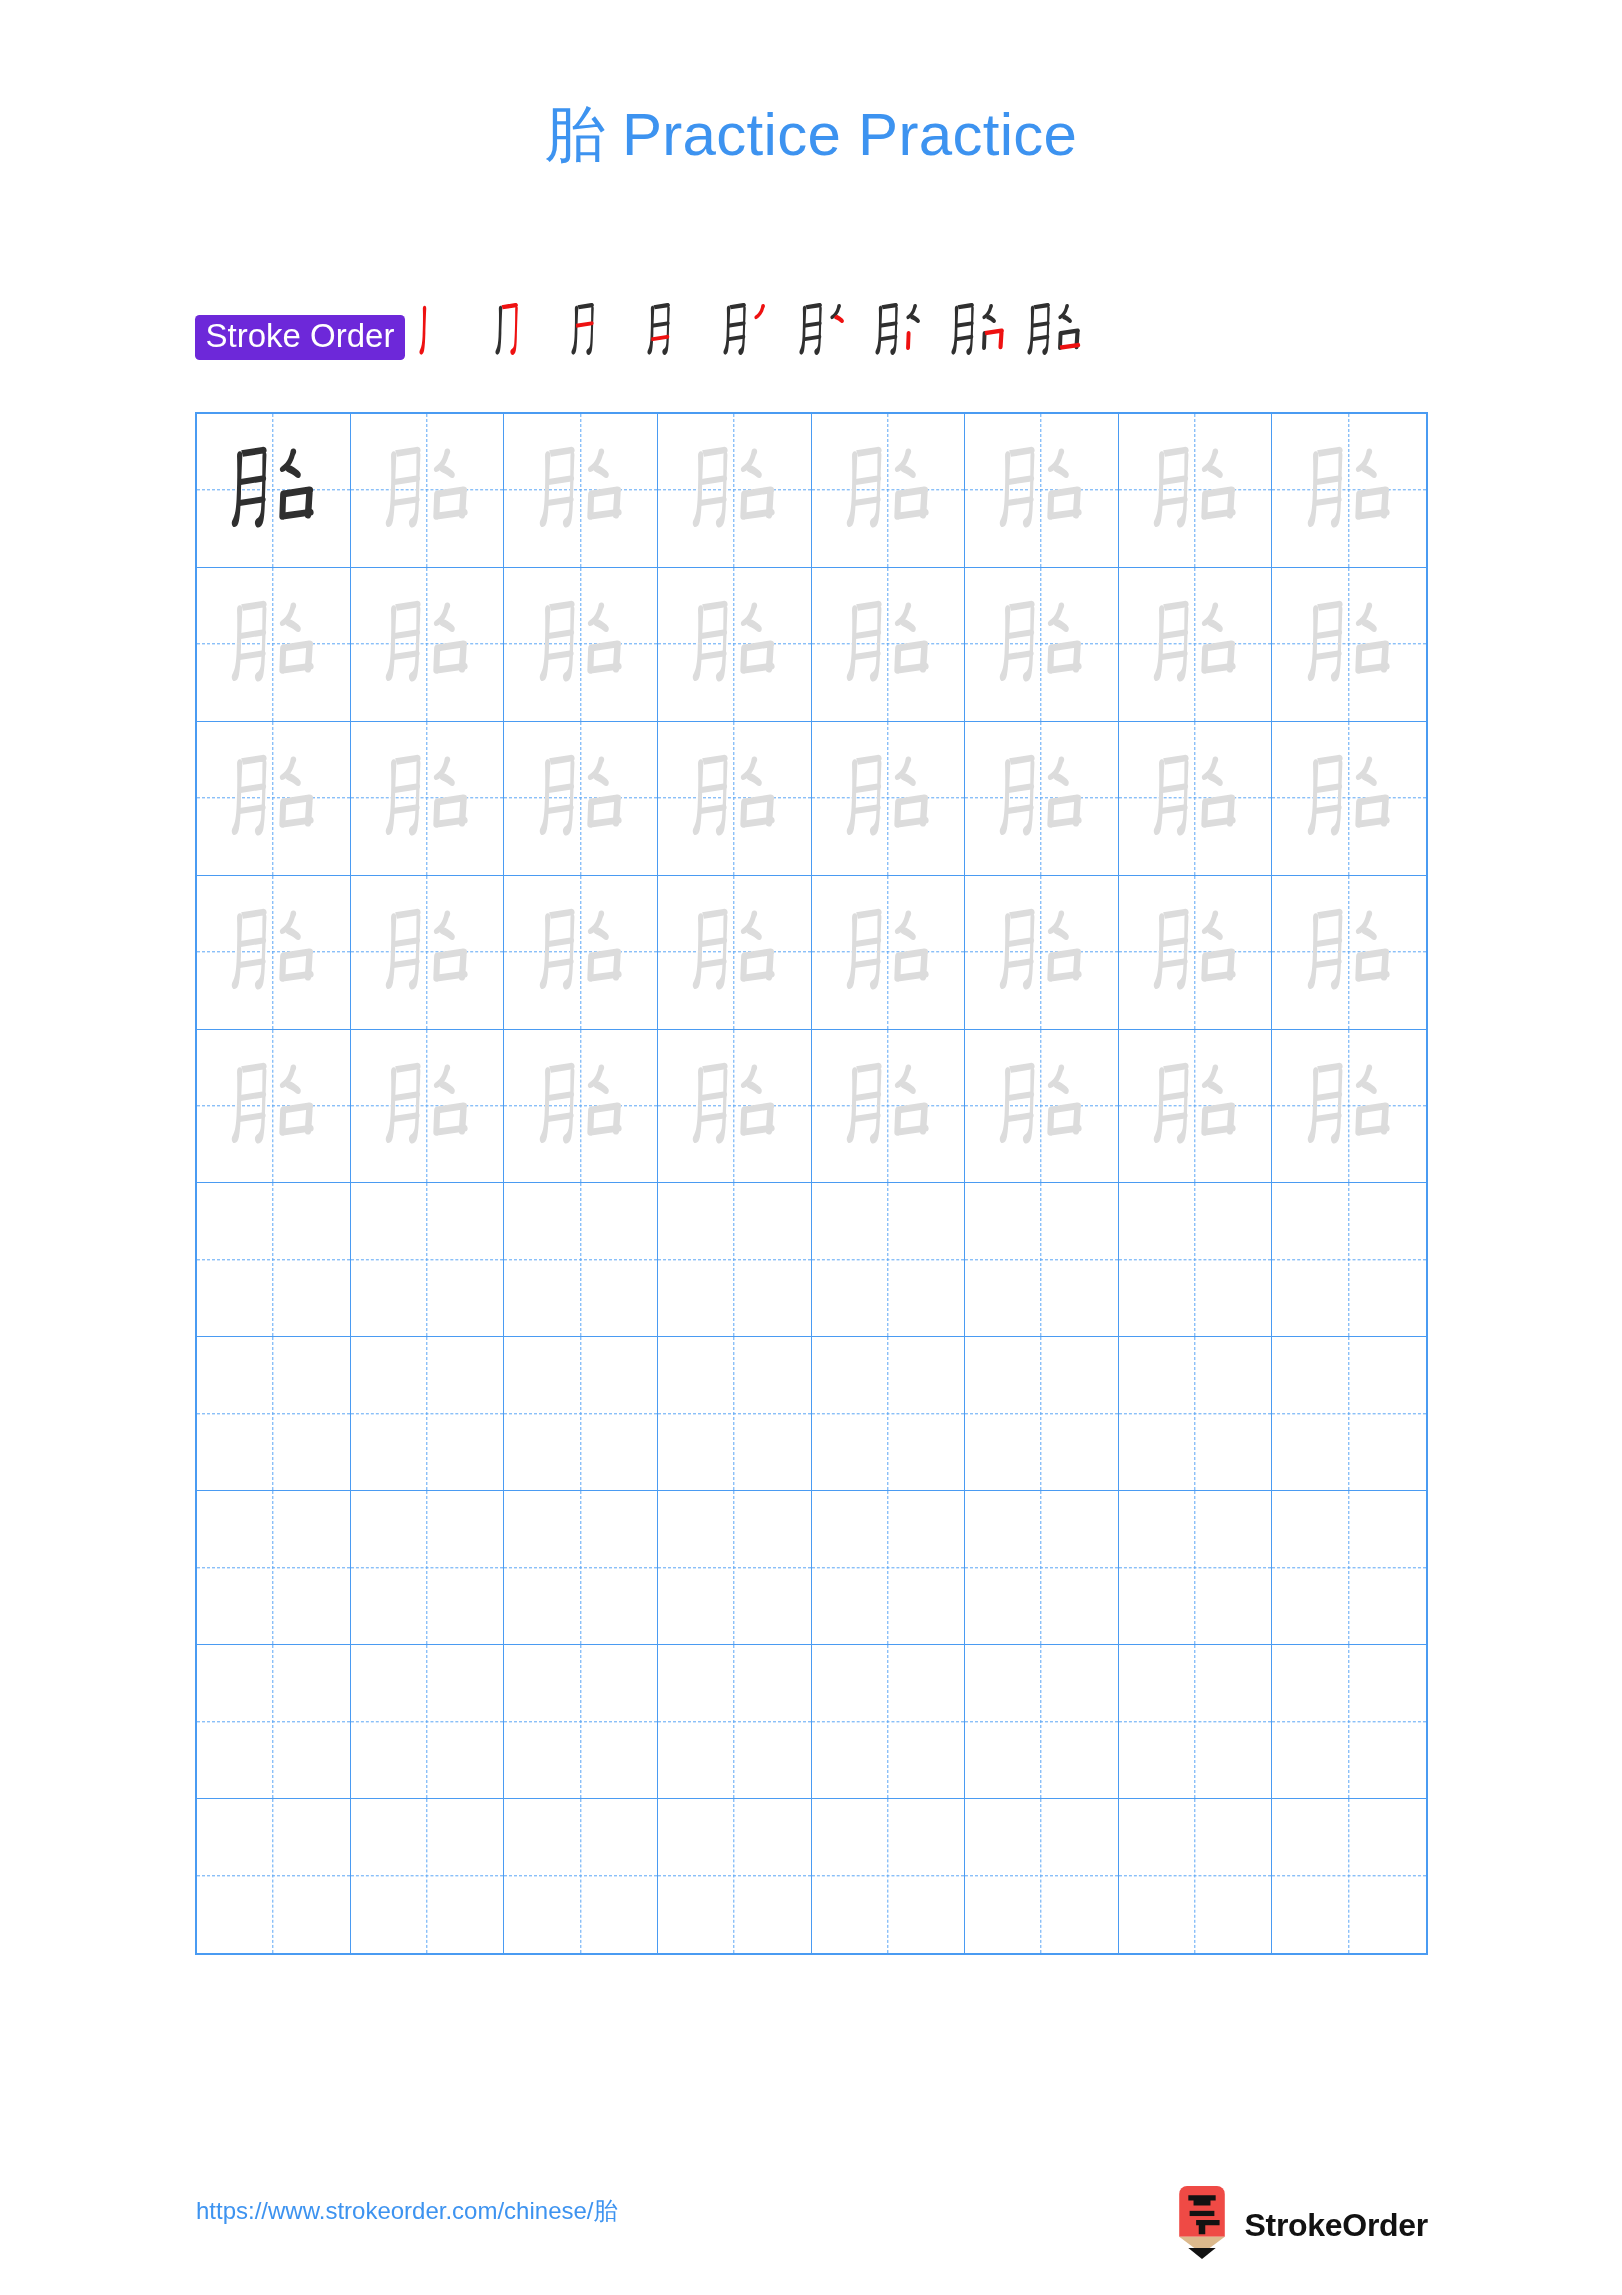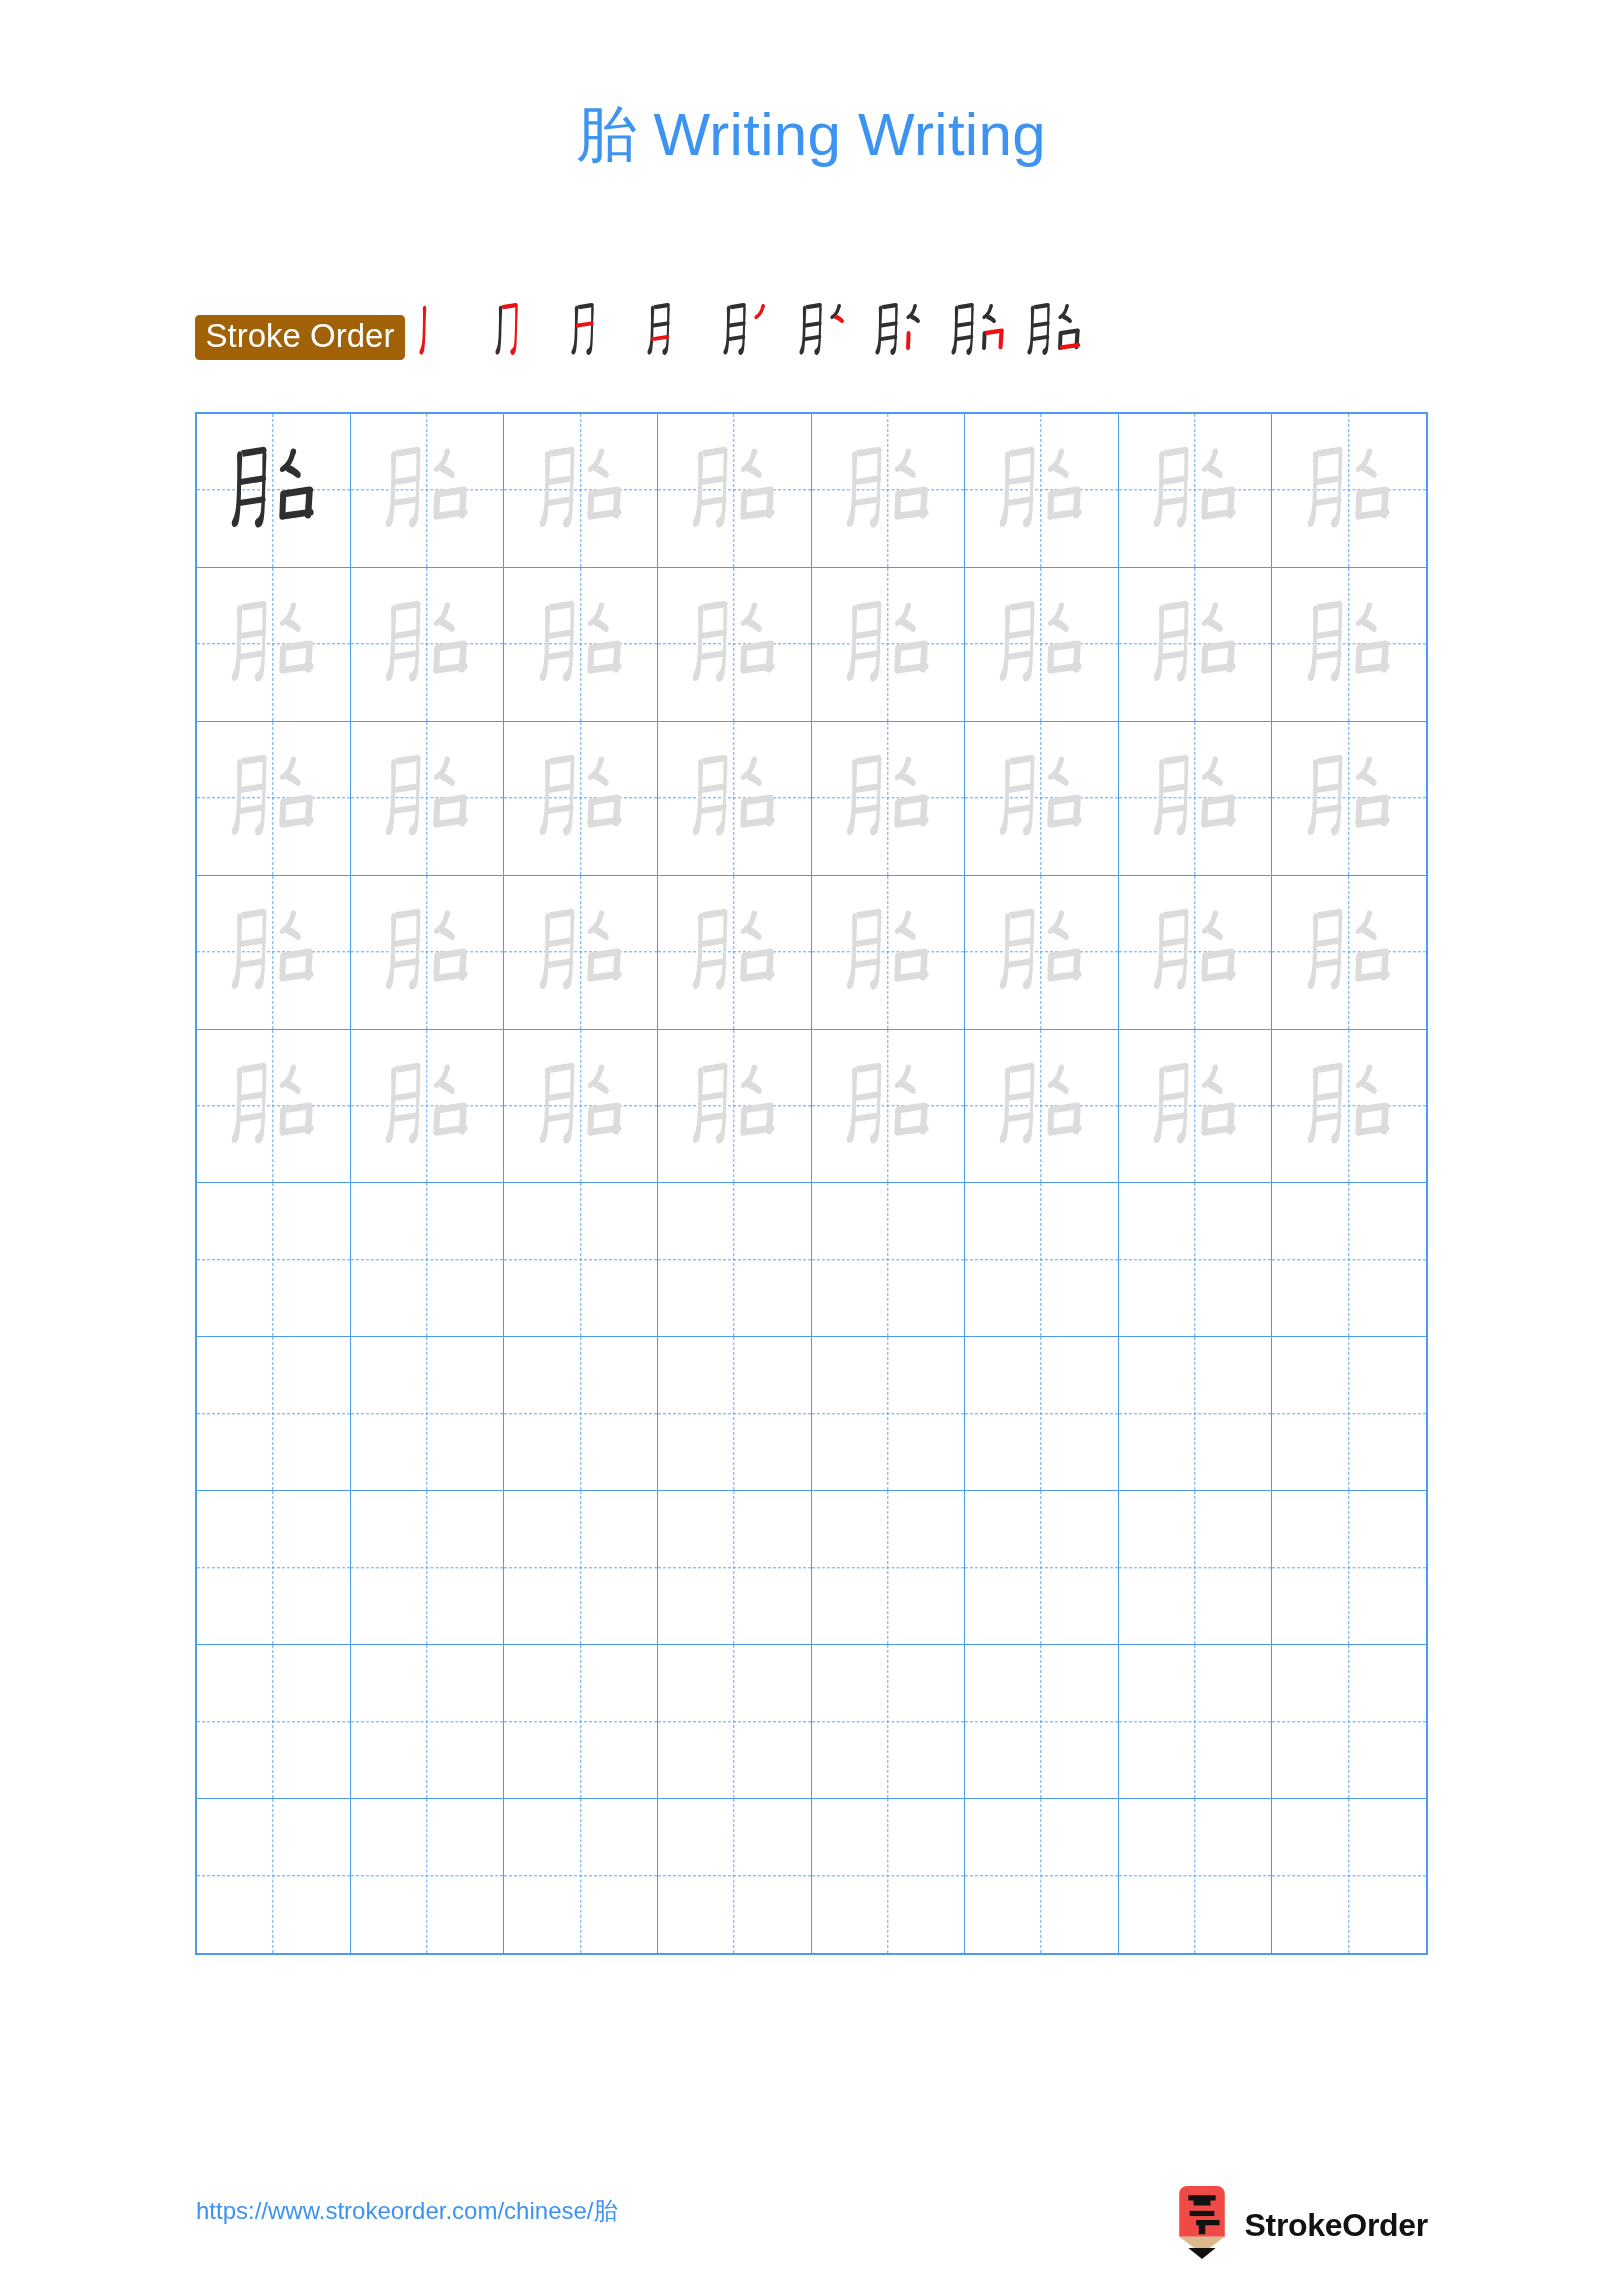--- a/index.html
+++ b/index.html
@@ -36,21 +36,21 @@
   
   #stroke-order-row {
     position: absolute;
     left: 195px;
     top: 306px;
     height: 63px;
     display: flex;
     align-items: center;
   }
   #stroke-order-badge {
-    background: #a16207;
+    background: #6d28d9;
     color: #ffffff;
     font-size: 33px;
     font-weight: 400;
     padding: 3.9px 10.5px 6.5px 10.5px;
     border-radius: 4.6px;
     line-height: 1.05;
     white-space: nowrap;
     display: inline-block;
   }
   .stroke-steps {
@@ -172,21 +172,21 @@
     color: #121212;
     letter-spacing: -0.3px;
     white-space: nowrap;
     line-height: 1;
   }
 </style>
 </head>
 <body>
 
 <div id="page-title">
-  <span class="han">胎</span><span> Writing Writing</span>
+  <span class="han">胎</span><span> Practice Practice</span>
 </div>
 
 <div id="stroke-order-row">
   <div id="stroke-order-badge">Stroke Order</div>
   <div class="stroke-steps" id="stroke-steps">
       <div class="stroke-step">
         <svg viewBox="0 70 1024 900">
           <path d="M236 196 C243 206 247 218 246 232 C242 300 238 430 234 560 C231 660 227 740 216 800 C210 832 196 852 178 852 C164 852 154 838 154 818 C154 806 158 796 166 780 C184 742 192 690 196 610 C202 482 204 336 200 240 C199 216 205 200 218 194 Z" class="stk-new"></path>
         </svg>
       </div>

